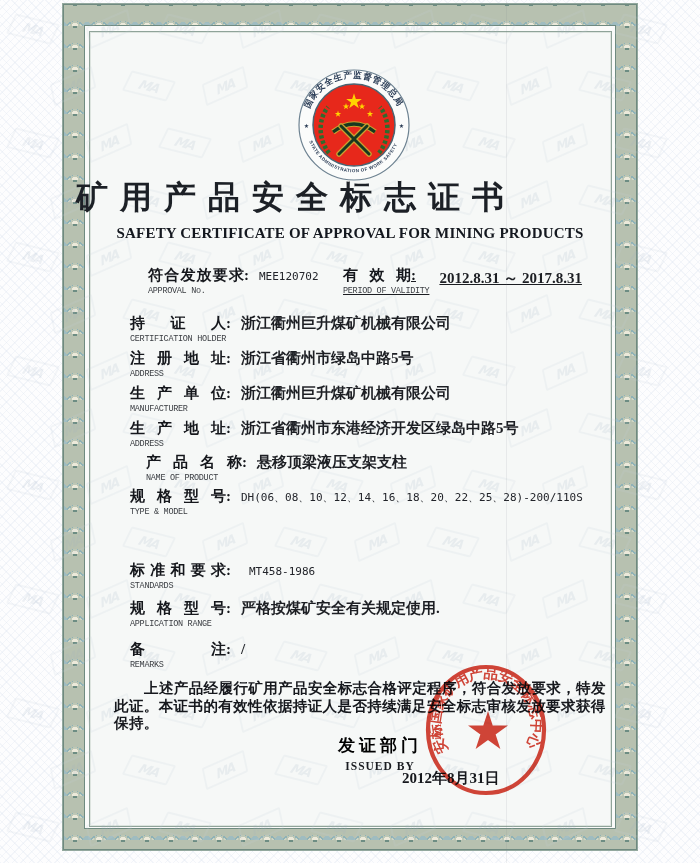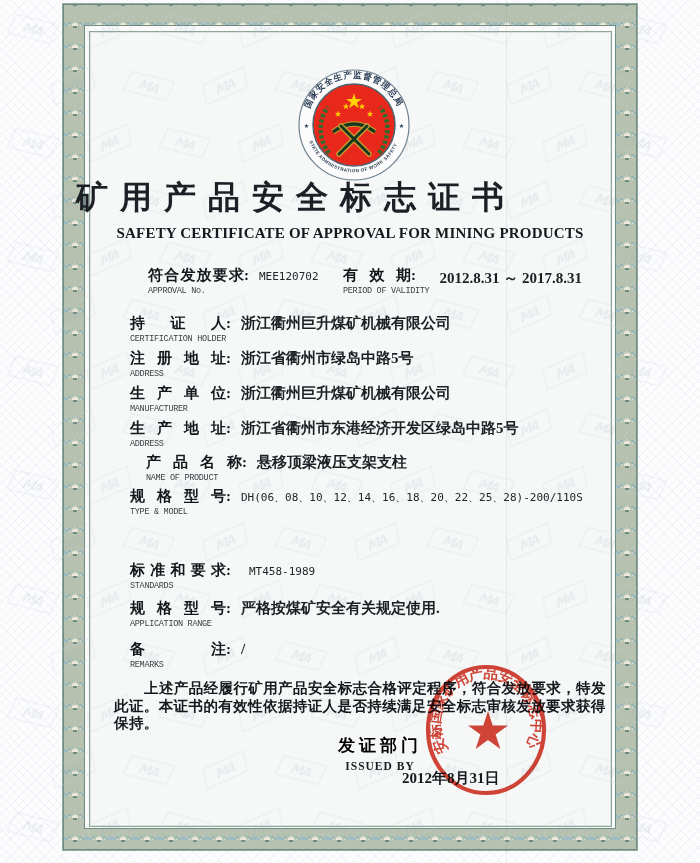--- a/index.html
+++ b/index.html
@@ -255,21 +255,21 @@
 
   <div class="abs" style="left:148px;top:266px;">
     <div class="frow">
       <div>
         <div class="label-cn"><span class="lt">符合发放要求</span><span>:</span></div>
         <div class="label-en">APPROVAL No.</div>
       </div>
       <div class="fval mono" style="margin-top:2px;">MEE120702</div>
     </div>
   </div>
-  <div class="abs" style="left:343px;top:266px;">
+  <div class="abs" style="left:343px;top:266px;text-decoration:underline;">
     <div class="frow">
       <div>
         <div class="label-cn"><span class="lt w68">有效期</span><span>:</span></div>
         <div class="label-en">PERIOD OF VALIDITY</div>
       </div>
       <div class="fval" style="white-space:nowrap;margin-top:4px;">2012.8.31 ～ 2017.8.31</div>
     </div>
   </div>
 
   <div class="abs" style="left:130px;top:314px;">
@@ -325,21 +325,21 @@
         </div>
         <div class="fval mono" style="line-height:19px;">DH(06、08、10、12、14、16、18、20、22、25、28)-200/110S</div>
       </div>
   </div>
   <div class="abs" style="left:130px;top:561px;">
     <div class="frow">
         <div>
           <div class="label-cn"><span class="lt">标准和要求</span><span>:</span></div>
           <div class="label-en">STANDARDS</div>
         </div>
-        <div class="fval mono" style="margin-left:18px;margin-top:2px;">MT458-1989</div>
+        <div class="fval mono" style="margin-left:18px;margin-top:2px;">MT458-1986</div>
       </div>
   </div>
   <div class="abs" style="left:130px;top:599px;">
     <div class="frow">
         <div>
           <div class="label-cn"><span class="lt">规格型号</span><span>:</span></div>
           <div class="label-en">APPLICATION RANGE</div>
         </div>
         <div class="fval">严格按煤矿安全有关规定使用.</div>
       </div>

